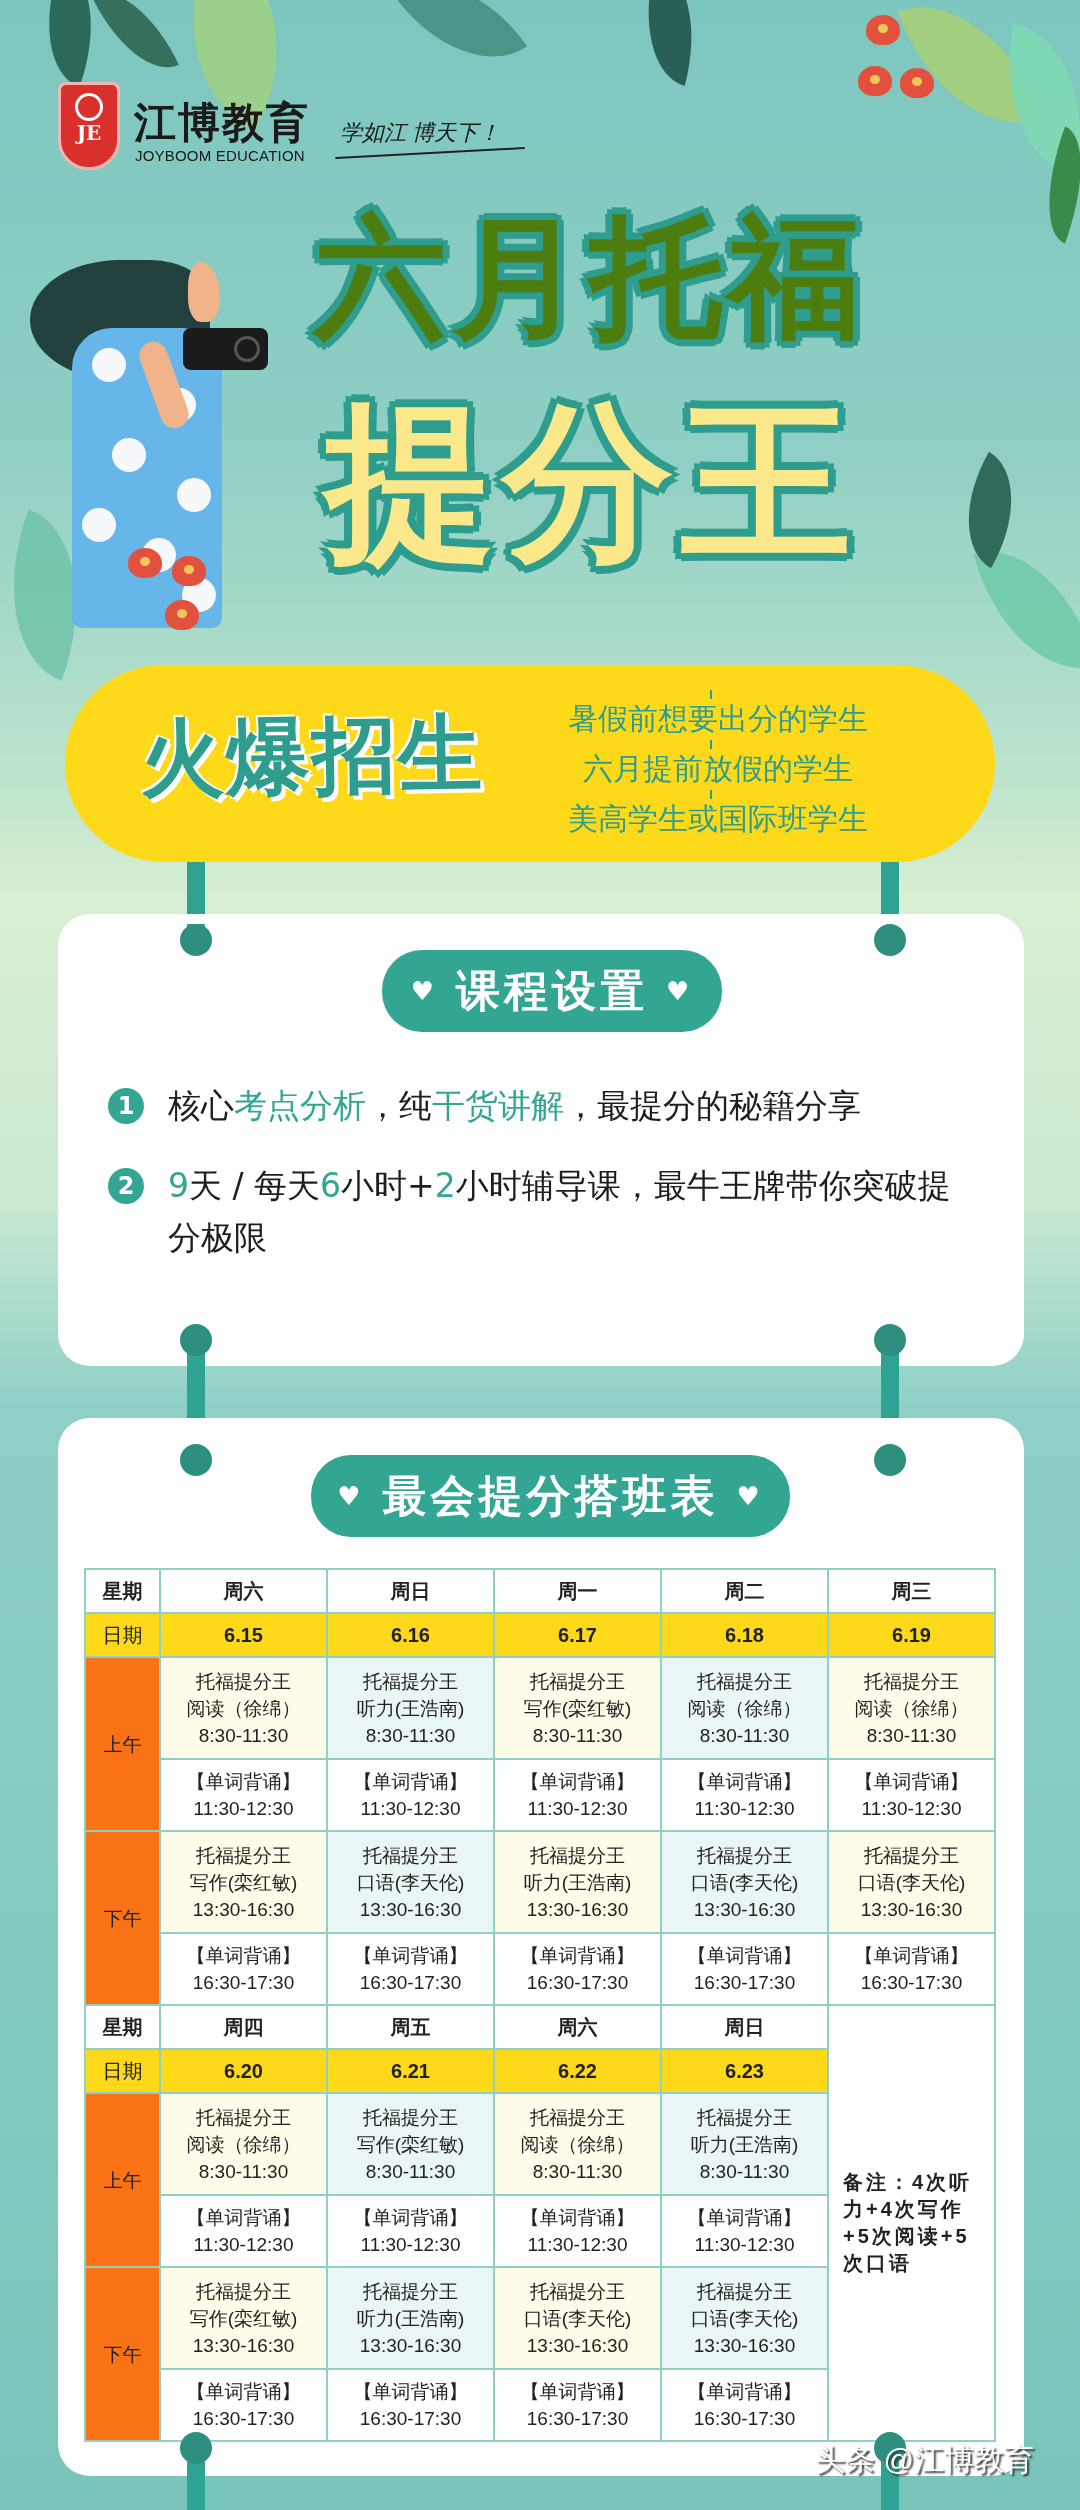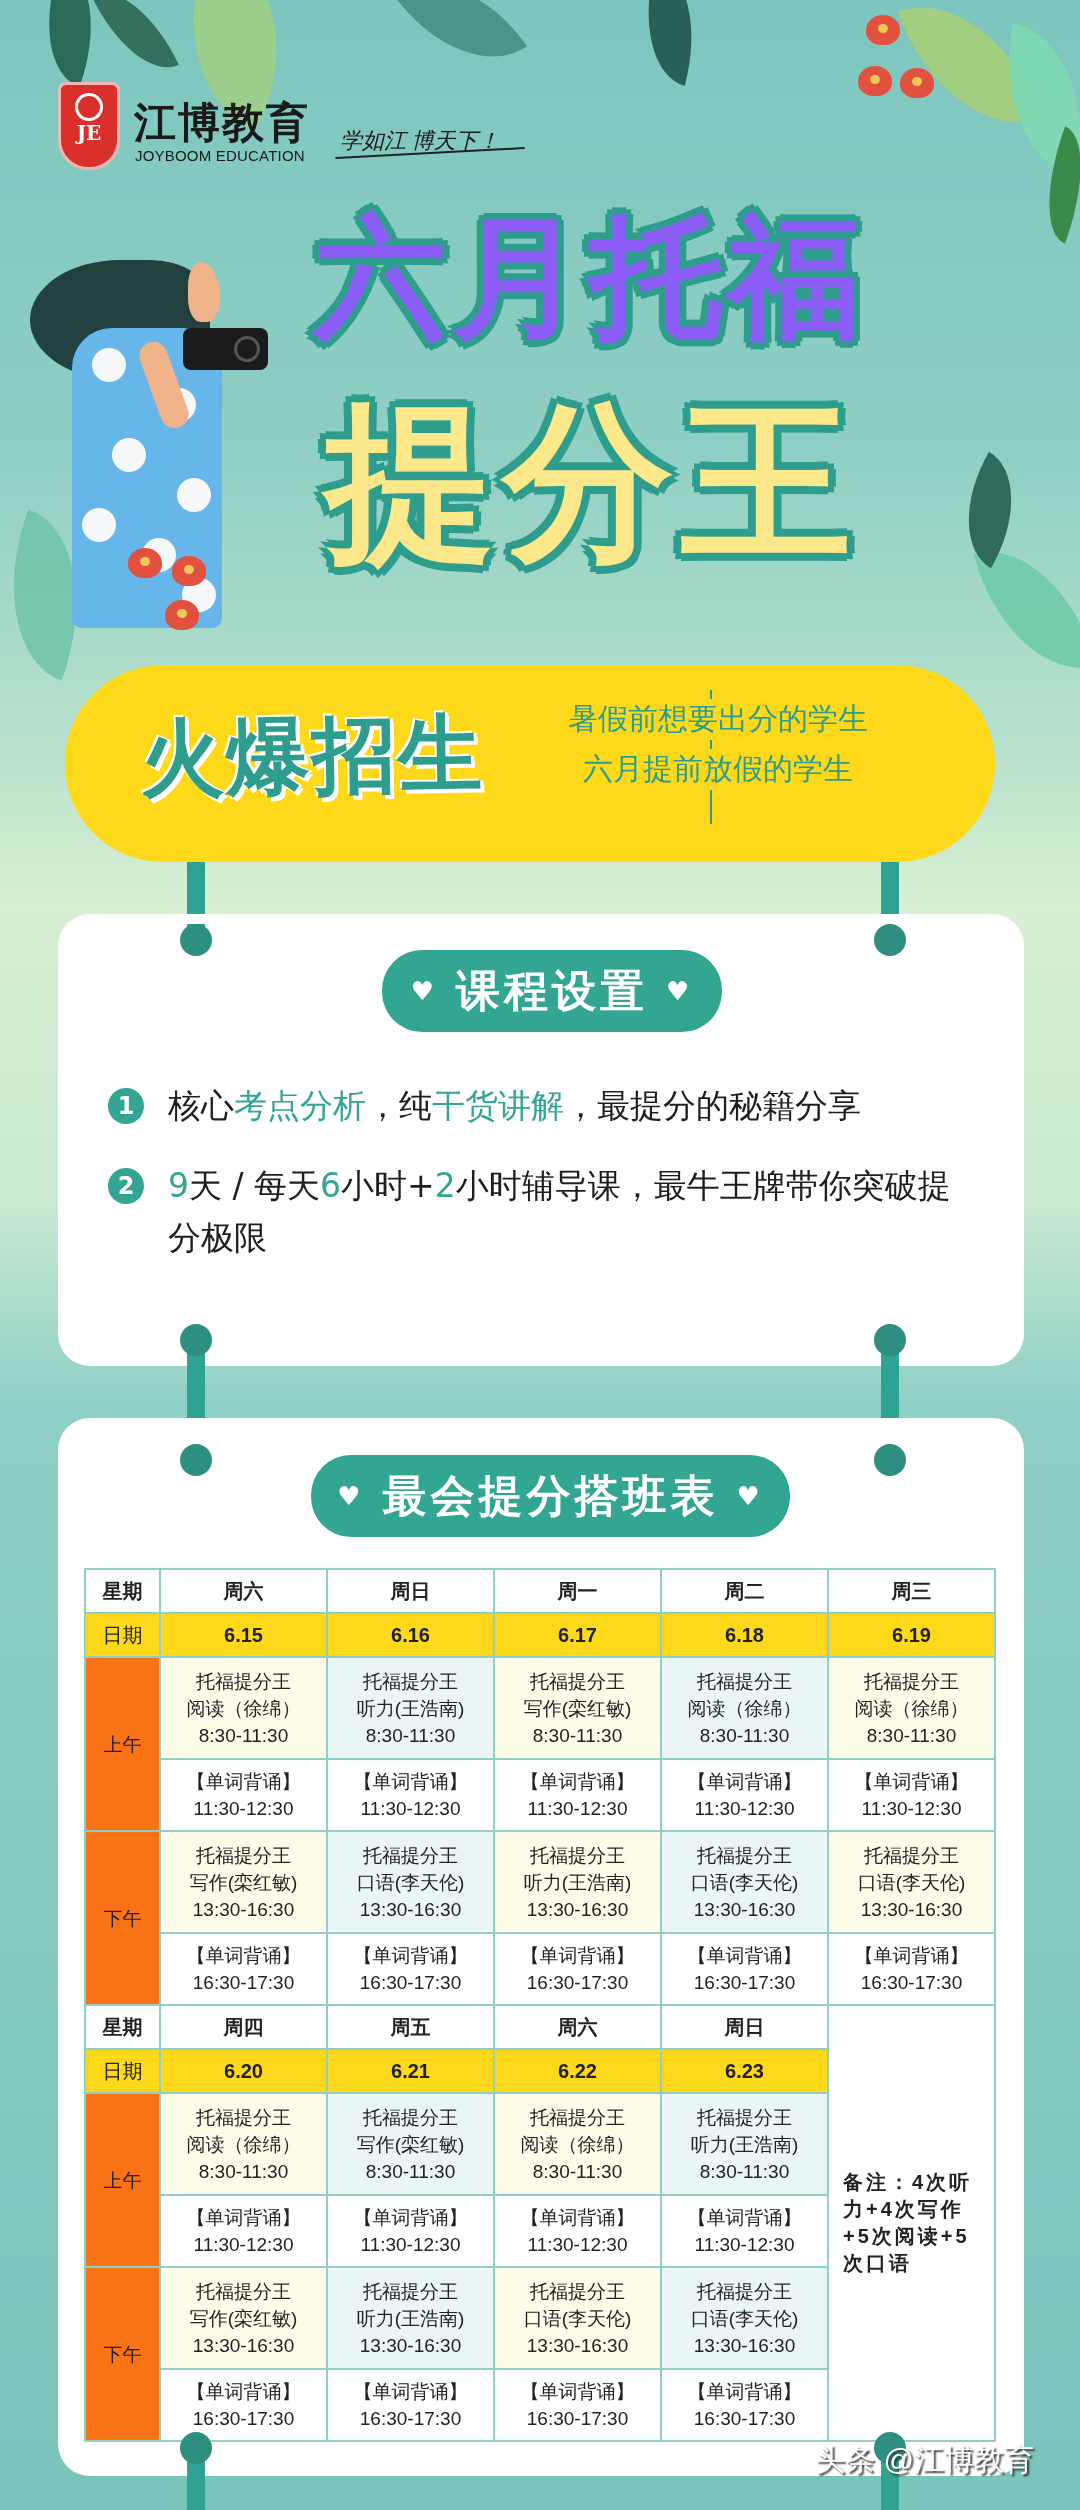--- a/index.html
+++ b/index.html
@@ -15,35 +15,35 @@
   .leaf { position: absolute; border-radius: 0 100% 0 100%; }
   .flower { position: absolute; width: 34px; height: 30px; border-radius: 50% 50% 45% 45%; background: #e2513e; }
   .flower::after { content: ""; position: absolute; left: 12px; top: 9px; width: 10px; height: 9px; border-radius: 50%; background: #f0c85a; }
 
   
   .logo-shield { left: 58px; top: 82px; width: 62px; height: 88px; background: #d9302b; border-radius: 8px 8px 30px 30px; border: 3px solid #f3b7b3; display:flex; align-items:flex-end; justify-content:center; padding-bottom: 22px; }
   .logo-shield .je { color: #fff; font-family: "DejaVu Serif", serif; font-size: 20px; font-weight: bold; }
   .logo-shield .ring { position:absolute; top: 8px; left: 14px; width: 28px; height: 28px; border-radius: 50%; border: 3px solid #fff; }
   .logo-cn { left: 134px; top: 95px; font-size: 42px; font-weight: bold; color: #1a1a1a; letter-spacing: 2px; font-family: "Liberation Sans", sans-serif; }
   .logo-en { left: 135px; top: 147px; font-size: 15px; color: #1a1a1a; font-family: "Liberation Sans", sans-serif; letter-spacing: 0.2px; text-align: right; }
-  .slogan { left: 340px; top: 118px; font-size: 22px; color: #1a1a1a; font-style: italic; font-family: Liberation Serif, serif; margin-top: 8px; }
+  .slogan { left: 340px; top: 118px; font-size: 22px; color: #1a1a1a; font-style: italic; font-family: Liberation Sans, sans-serif; }
   .slogan-line { left: 335px; top: 152px; width: 190px; height: 2px; background: #222; transform: rotate(-3deg); border-radius: 2px; }
 
   
   .hair { left: 30px; top: 260px; width: 180px; height: 120px; background: #22403d; border-radius: 60% 40% 40% 60%; }
   .face { left: 188px; top: 262px; width: 32px; height: 60px; background: #f1b48a; border-radius: 40% 60% 40% 40%; }
   .dress { left: 72px; top: 328px; width: 150px; height: 300px; background: #67b6ea; border-radius: 40px 40px 10px 10px; overflow: hidden; }
   .dot { position:absolute; width: 34px; height: 34px; border-radius: 50%; background: #f6f8fa; }
   .arm { left: 150px; top: 340px; width: 28px; height: 90px; background: #f1b48a; border-radius: 14px; transform: rotate(-20deg); }
   .camera { left: 183px; top: 328px; width: 85px; height: 42px; background: #1b1b1b; border-radius: 8px; }
   .camera .lens { position:absolute; right: 8px; top: 8px; width: 26px; height: 26px; border-radius: 50%; border: 3px solid #555; }
 
   
   .title { left: 0; width: 1080px; text-align: center; font-family: "DejaVu Serif", serif; font-weight: bold; }
-  .title-1 { top: 190px; font-size: 132px; color: #8b5cf6; letter-spacing: 6px; padding-left: 100px;
+  .title-1 { top: 190px; font-size: 132px; color: #4d7c0f; letter-spacing: 6px; padding-left: 100px;
     text-shadow: 0 0 0 #2f9d8e, 5px 5px 0 #2f9d8e, -5px -5px 0 #2f9d8e, 5px -5px 0 #2f9d8e, -5px 5px 0 #2f9d8e, 7px 0 0 #2f9d8e, -7px 0 0 #2f9d8e, 0 7px 0 #2f9d8e, 0 -7px 0 #2f9d8e; }
   .title-2 { top: 370px; font-size: 170px; color: #fbe88a; letter-spacing: 8px; padding-left: 104px;
     text-shadow: 6px 6px 0 #2f9d8e, -6px -6px 0 #2f9d8e, 6px -6px 0 #2f9d8e, -6px 6px 0 #2f9d8e, 8px 0 0 #2f9d8e, -8px 0 0 #2f9d8e, 0 8px 0 #2f9d8e, 0 -8px 0 #2f9d8e; }
 
   
   .banner { left: 65px; top: 665px; width: 930px; height: 197px; background: #fdd91a; border-radius: 98px; }
   .banner-hot { left: 140px; top: 700px; font-size: 84px; font-weight: bold; color: #2f9d8e; letter-spacing: 2px; text-shadow: 4px 4px 0 #fff, -2px -2px 0 #fff, 3px 0 0 #fff; font-family: "Liberation Sans", sans-serif; transform: rotate(-1deg); }
   .banner-list { left: 568px; top: 690px; }
   .banner-item { display: flex; align-items: center; height: 50px; color: #2f9d8e; font-size: 30px; flex-direction: column; }
   .banner-item .bar { width: 2px; height: 34px; background: #2f9d8e; margin-right: 14px; }
@@ -138,20 +138,21 @@
   <div class="banner-item">
       <span class="bar"></span>
       <span>暑假前想要出分的学生</span>
     </div>
   <div class="banner-item">
       <span class="bar"></span>
       <span>六月提前放假的学生</span>
     </div>
   <div class="banner-item">
       <span class="bar"></span>
+      <span>美高学生或国际班学生</span>
     </div>
 </div>
 
 <div class="pin-stick" style="left:187px;top:862px;height:75px;"></div>
 <div class="pin-head" style="left:180px;top:924px;"></div>
 <div class="pin-stick" style="left:881px;top:862px;height:75px;"></div>
 <div class="pin-head" style="left:874px;top:924px;"></div>
 
 <div class="card card-1"></div>
 <div class="pin-stick" style="left:187px;top:924px;height:16px;"></div>

